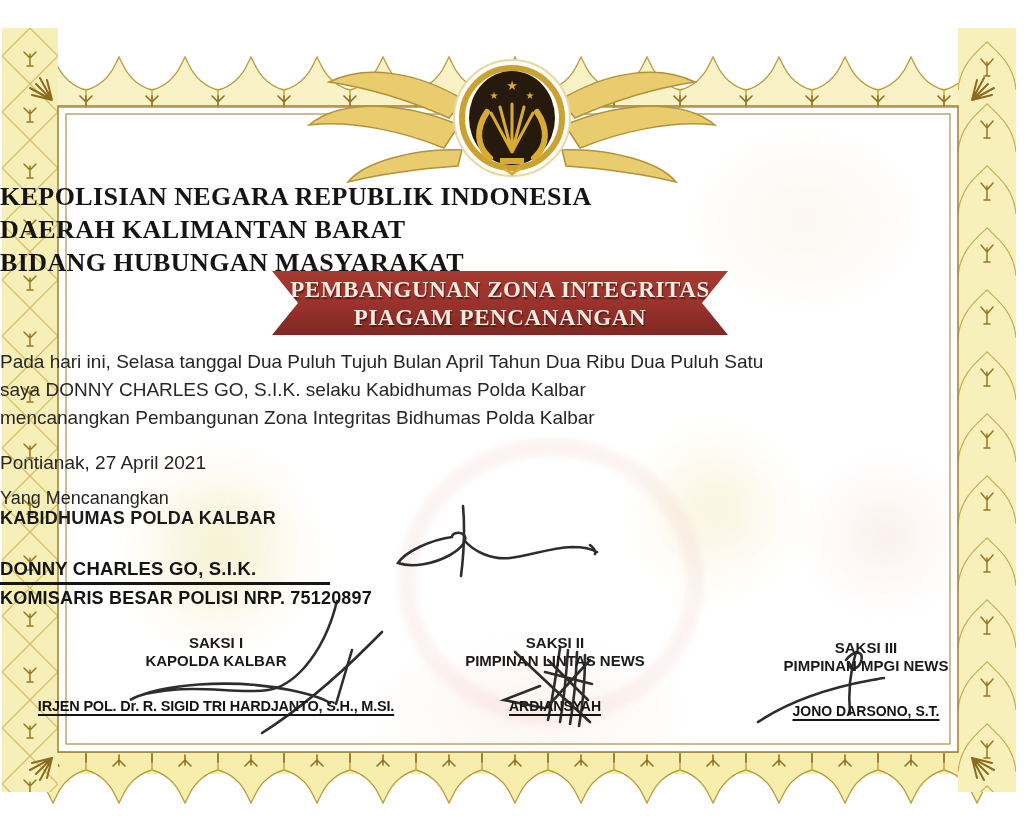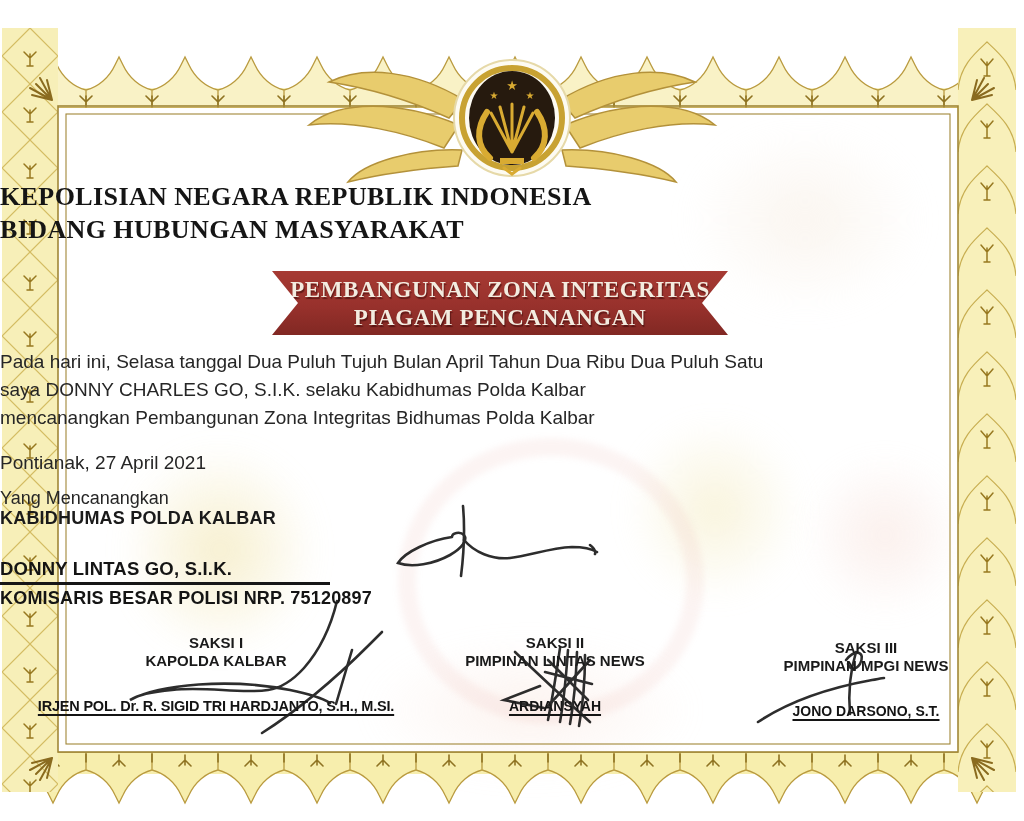--- a/index.html
+++ b/index.html
@@ -132,40 +132,41 @@
         <path d="M487,112 C476,128 476,146 490,158"></path>
         <path d="M537,112 C548,128 548,146 534,158"></path>
       </g>
       <path d="M500,158 h24 v6 h-24 z" fill="#d9ab32"></path>
       <path d="M504,168 L512,174 L520,168" stroke="#d9ab32" stroke-width="3" fill="none" stroke-linecap="round"></path>
     </g>
   </svg>
 
   <div class="ctext issuer">
     <div>KEPOLISIAN NEGARA REPUBLIK INDONESIA</div>
+    <div>DAERAH KALIMANTAN BARAT</div>
     <div>BIDANG HUBUNGAN MASYARAKAT</div>
   </div>
 
   <div class="ribbon">
     <div class="ribbon-line">PEMBANGUNAN ZONA INTEGRITAS</div>
     <div class="ribbon-line">PIAGAM PENCANANGAN</div>
   </div>
 
   <div class="ctext bodytext">
     <div>Pada hari ini, Selasa tanggal Dua Puluh Tujuh Bulan April Tahun Dua Ribu Dua Puluh Satu</div>
     <div>saya DONNY CHARLES GO, S.I.K. selaku Kabidhumas Polda Kalbar</div>
     <div>mencanangkan Pembangunan Zona Integritas Bidhumas Polda Kalbar</div>
   </div>
 
   <div class="ctext dateline">Pontianak, 27 April 2021</div>
 
   <div class="ctext sig-title">KABIDHUMAS POLDA KALBAR</div>
   <div class="ctext sig-intro">Yang Mencanangkan</div>
   <div class="ctext main-name-block">
-    <span class="uline">DONNY LINTAS GO, S.I.K.</span>
+    <span class="uline">DONNY CHARLES GO, S.I.K.</span>
     <div class="nrp">KOMISARIS BESAR POLISI NRP. 75120897</div>
   </div>
 
   <div class="witness w1">
     <div class="w-label">SAKSI I</div>
     <div class="w-title">KAPOLDA KALBAR</div>
     <div class="w-name">IRJEN POL. Dr. R. SIGID TRI HARDJANTO, S.H., M.SI.</div>
   </div>
   <div class="witness w2">
     <div class="w-label">SAKSI II</div>

